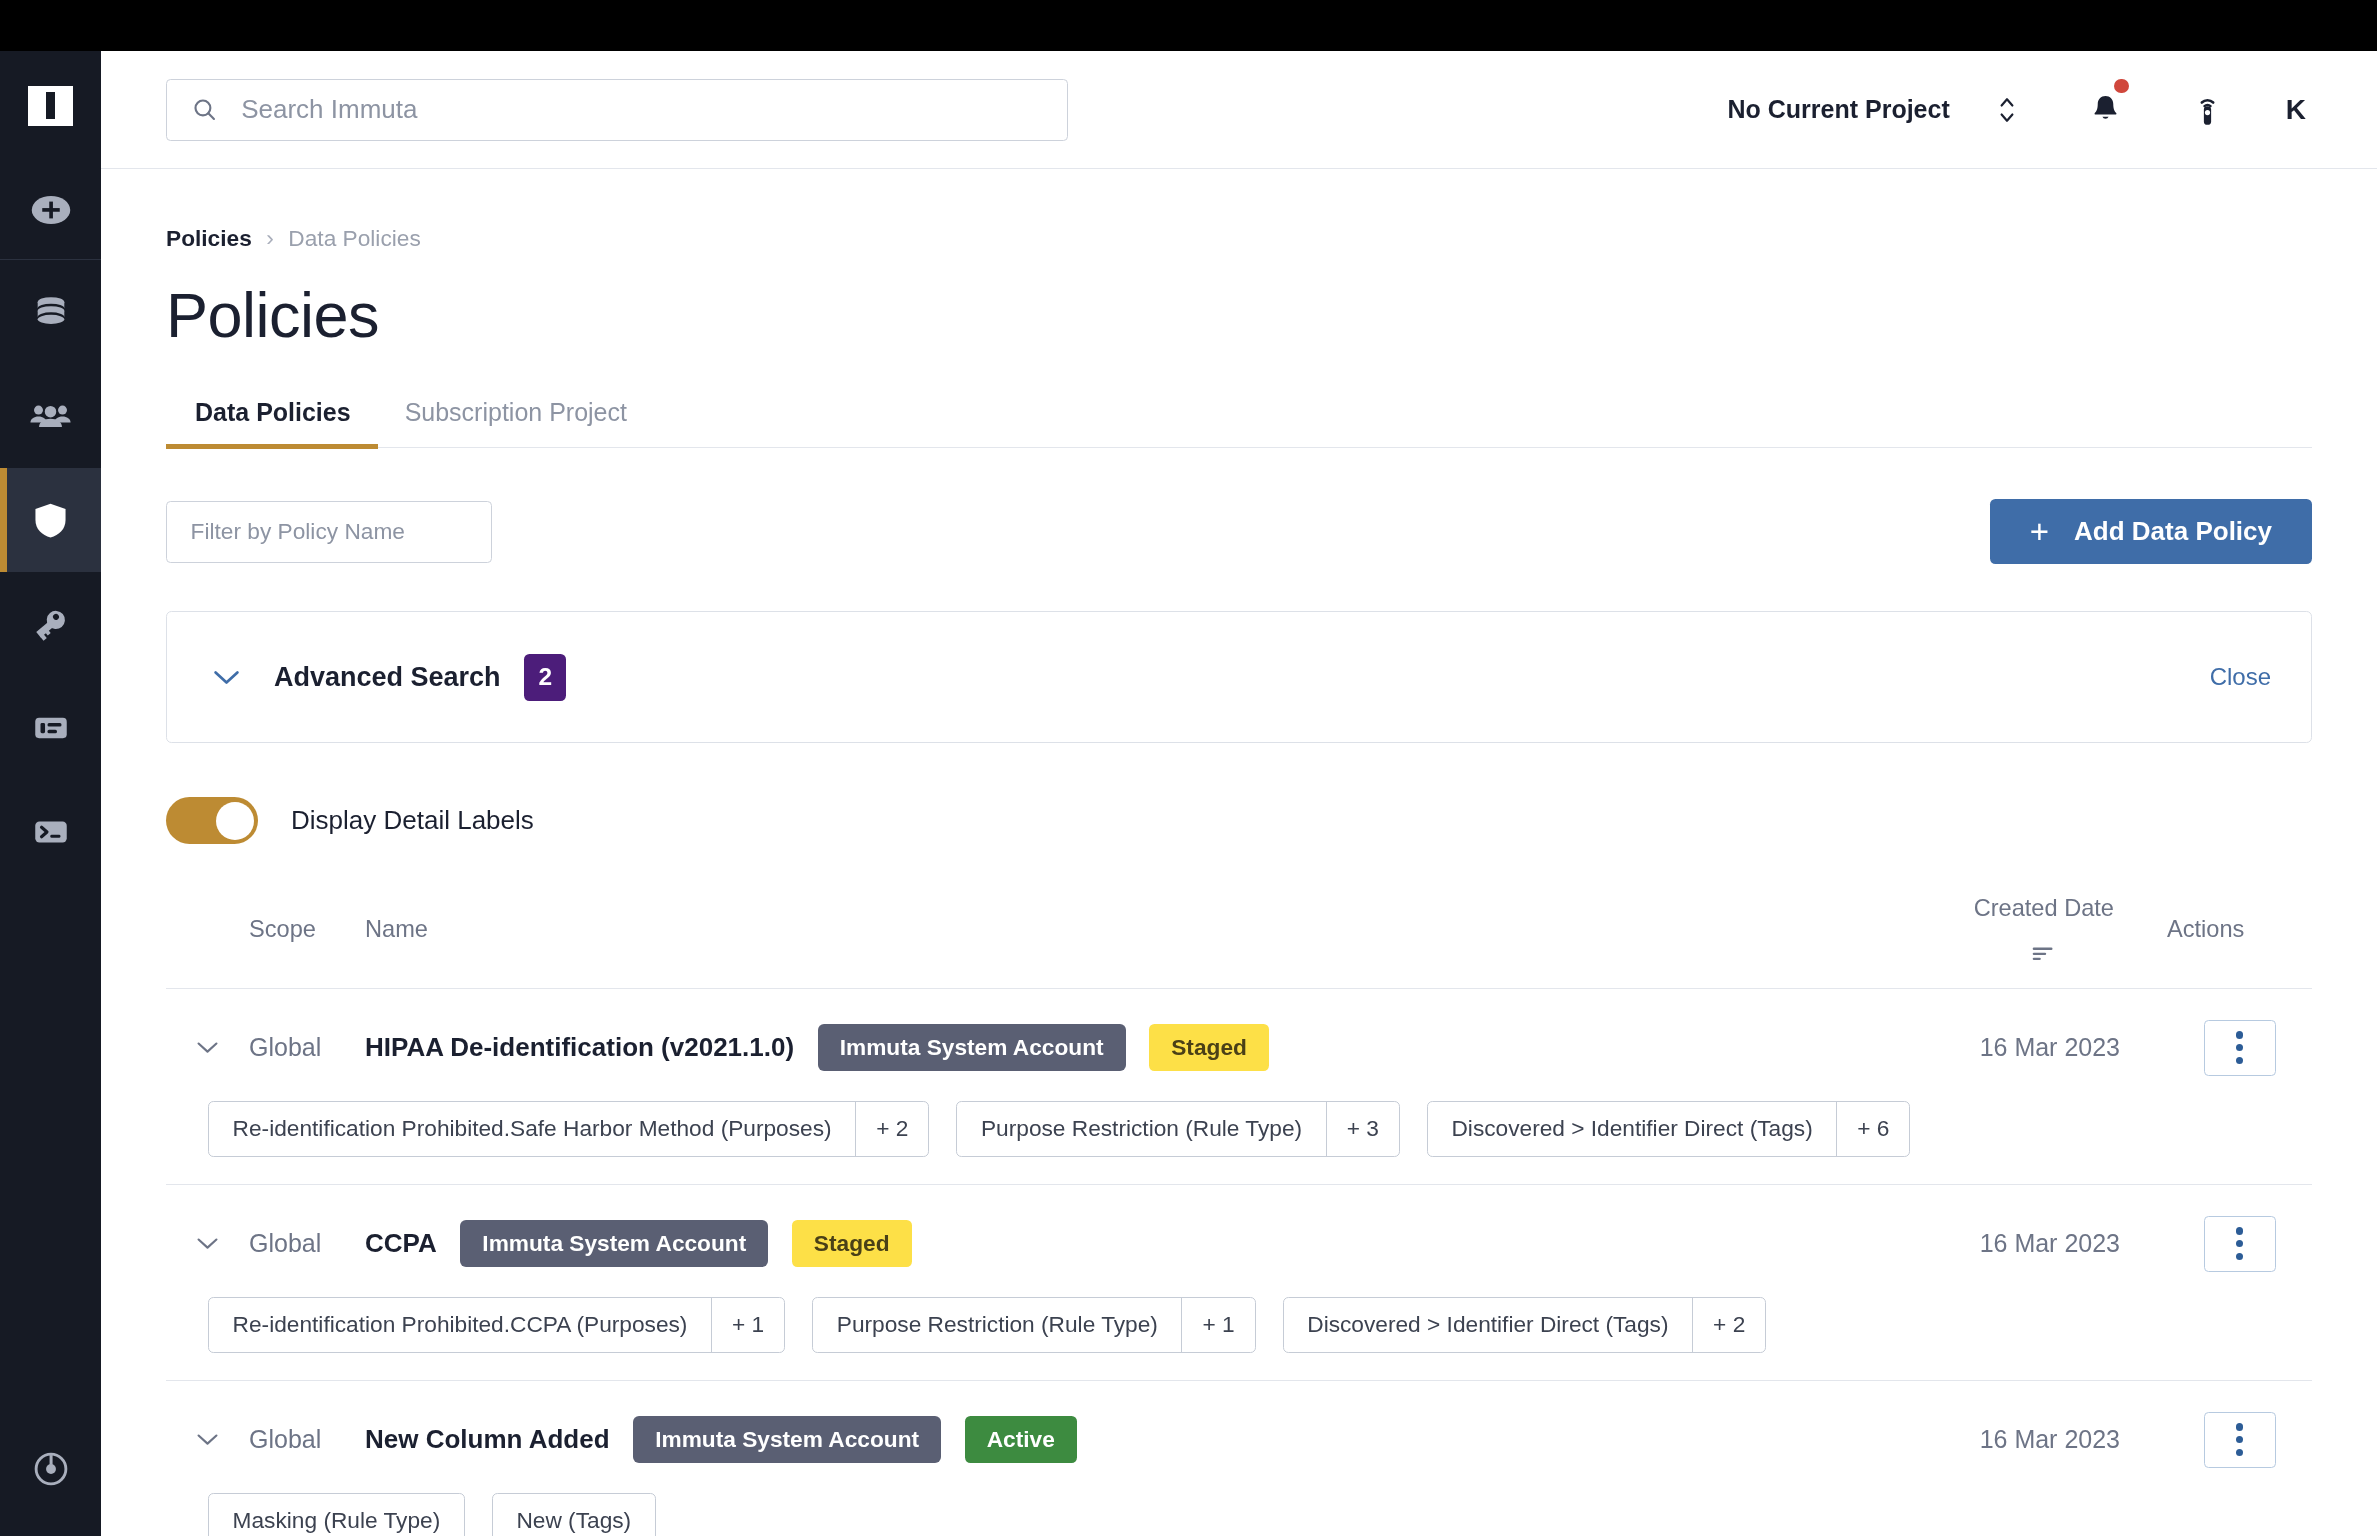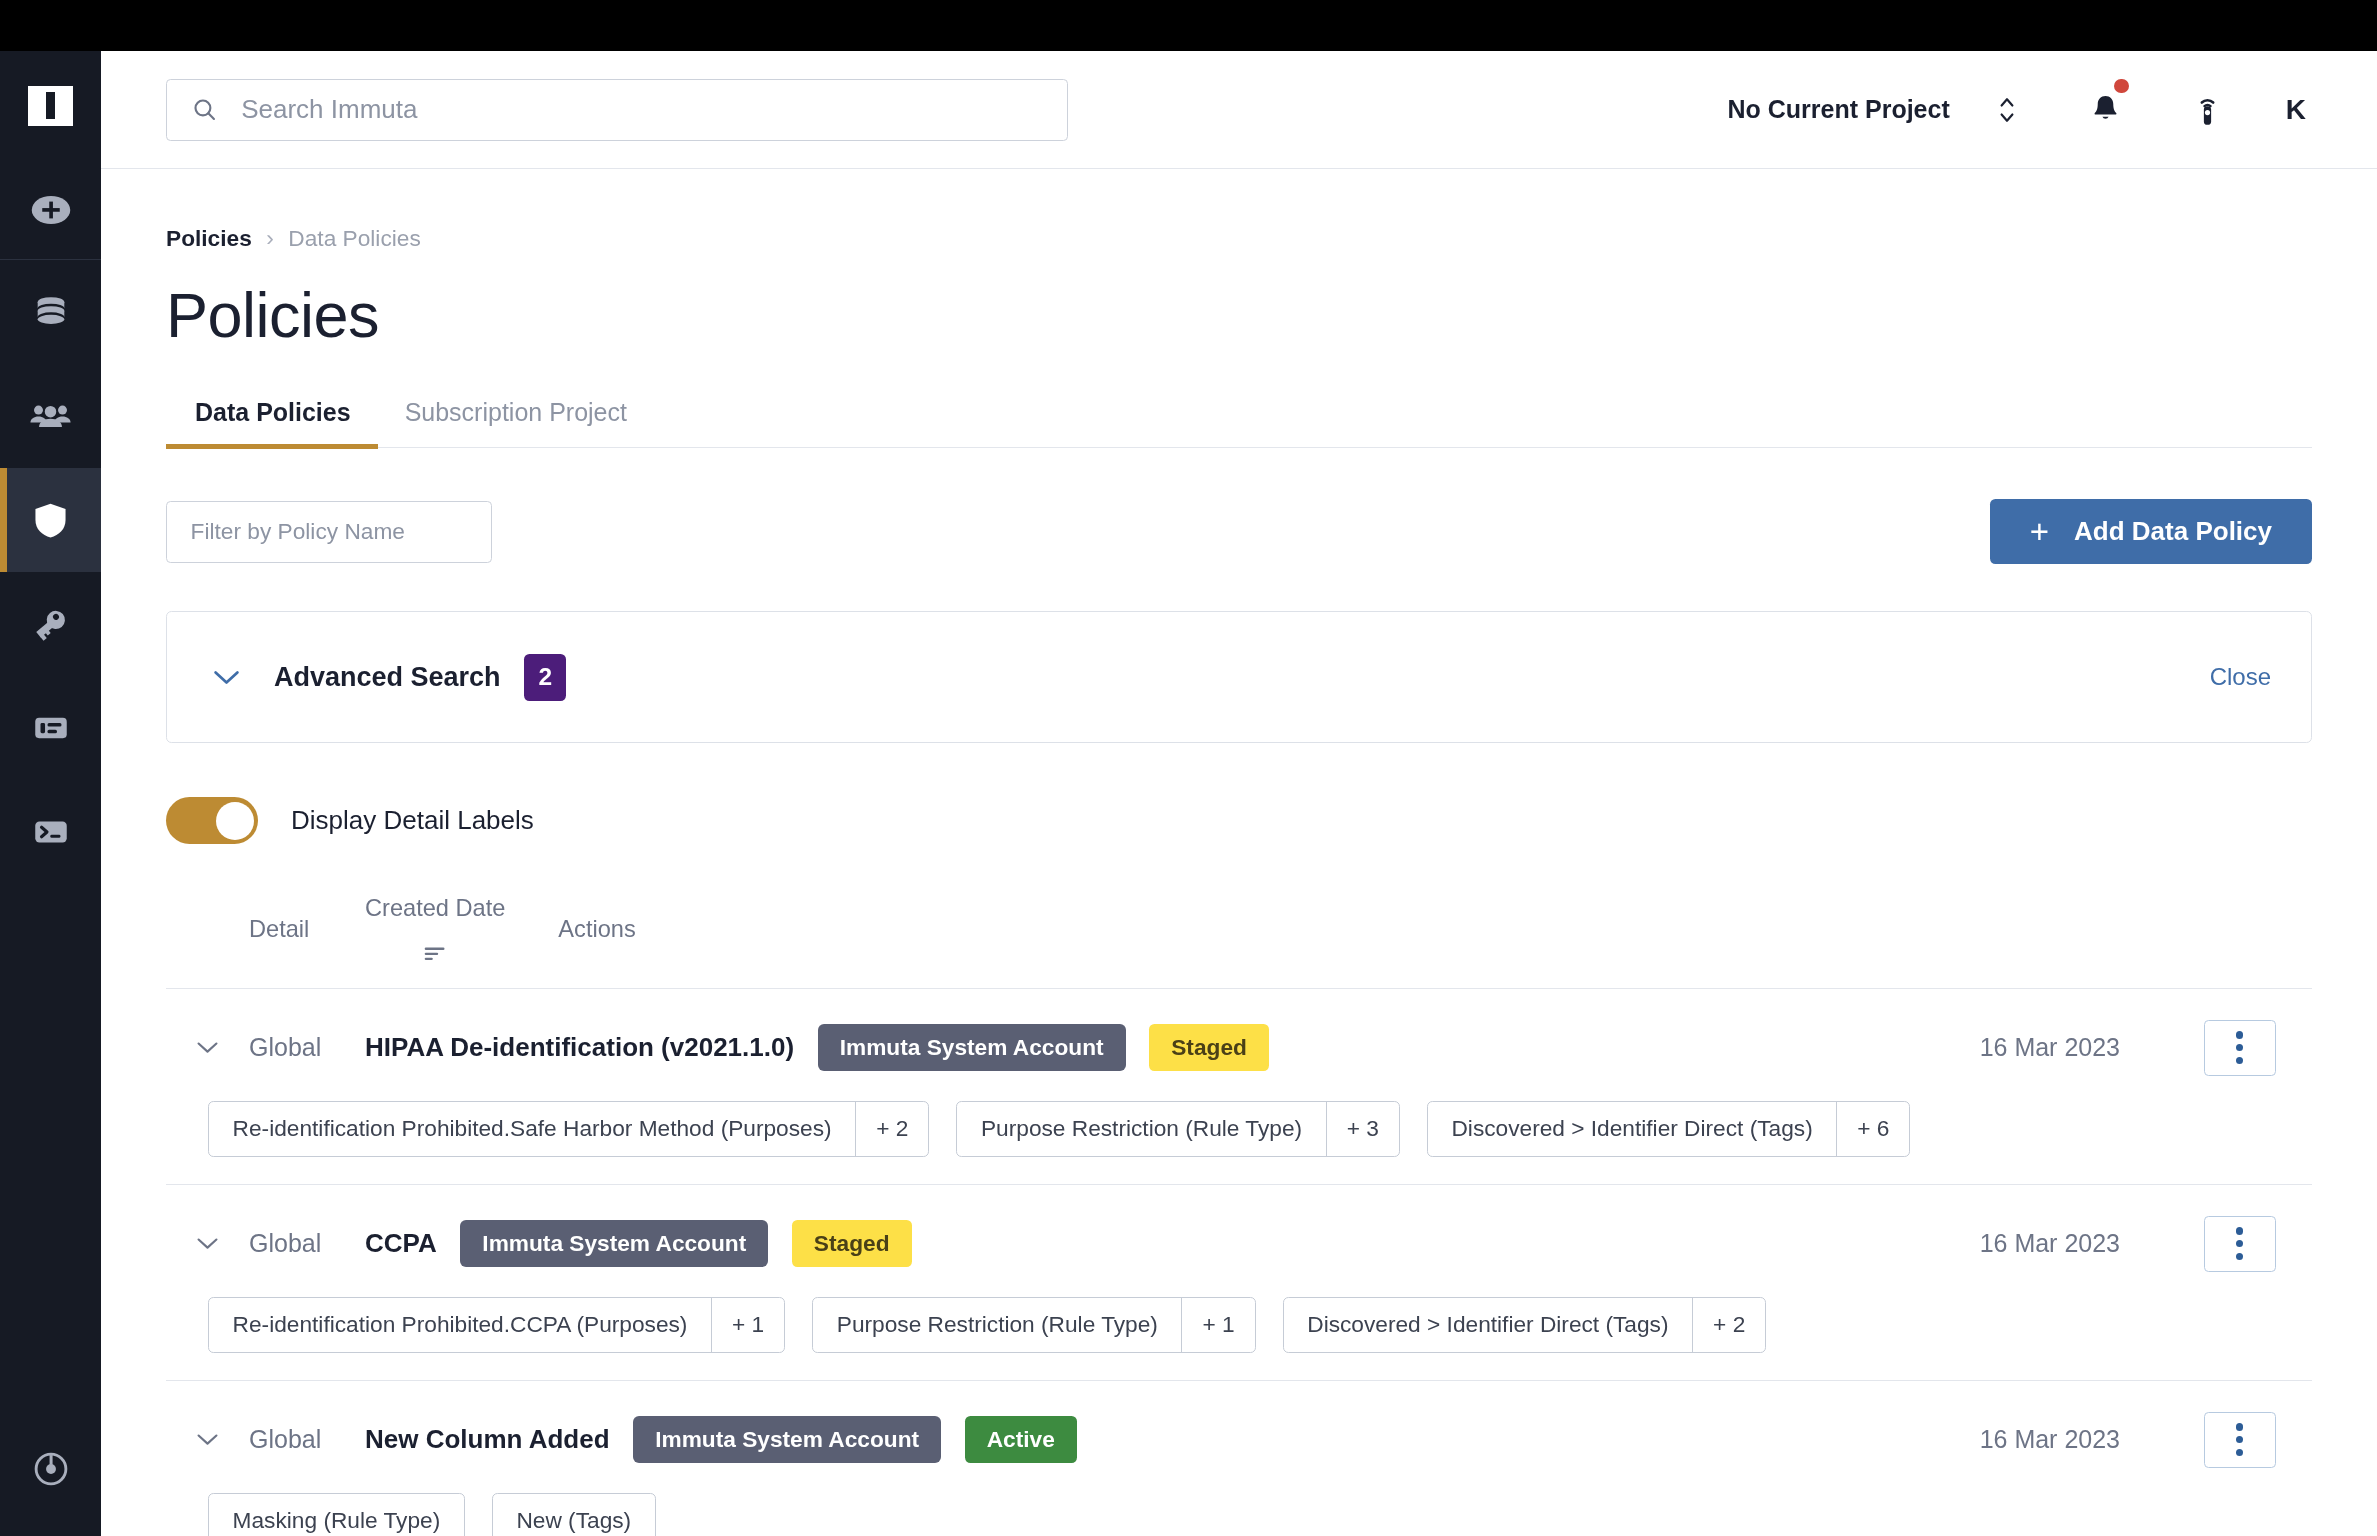--- a/index.html
+++ b/index.html
@@ -614,21 +614,22 @@
     <div class="toggle-row">
       <div class="toggle">
         <span class="knob"></span>
       </div>
       <div class="toggle-label">Display Detail Labels</div>
     </div>
 
     <div class="table">
 
       <div class="table-head">
-        <div class="th th-scope">Detail</div>
+        <div class="th th-scope">Scope</div>
+        <div class="th th-name">Name</div>
         <div class="th th-date">
           <span>Created Date</span>
           <svg width="27" height="22" viewBox="0 0 30 24">
             <rect x="3" y="6" width="22" height="2.6" rx="1.3" fill="#6d7486"></rect>
             <rect x="3" y="11.6" width="15" height="2.6" rx="1.3" fill="#6d7486"></rect>
             <rect x="3" y="17.2" width="9" height="2.6" rx="1.3" fill="#6d7486"></rect>
           </svg>
         </div>
         <div class="th th-actions">Actions</div>
       </div>

